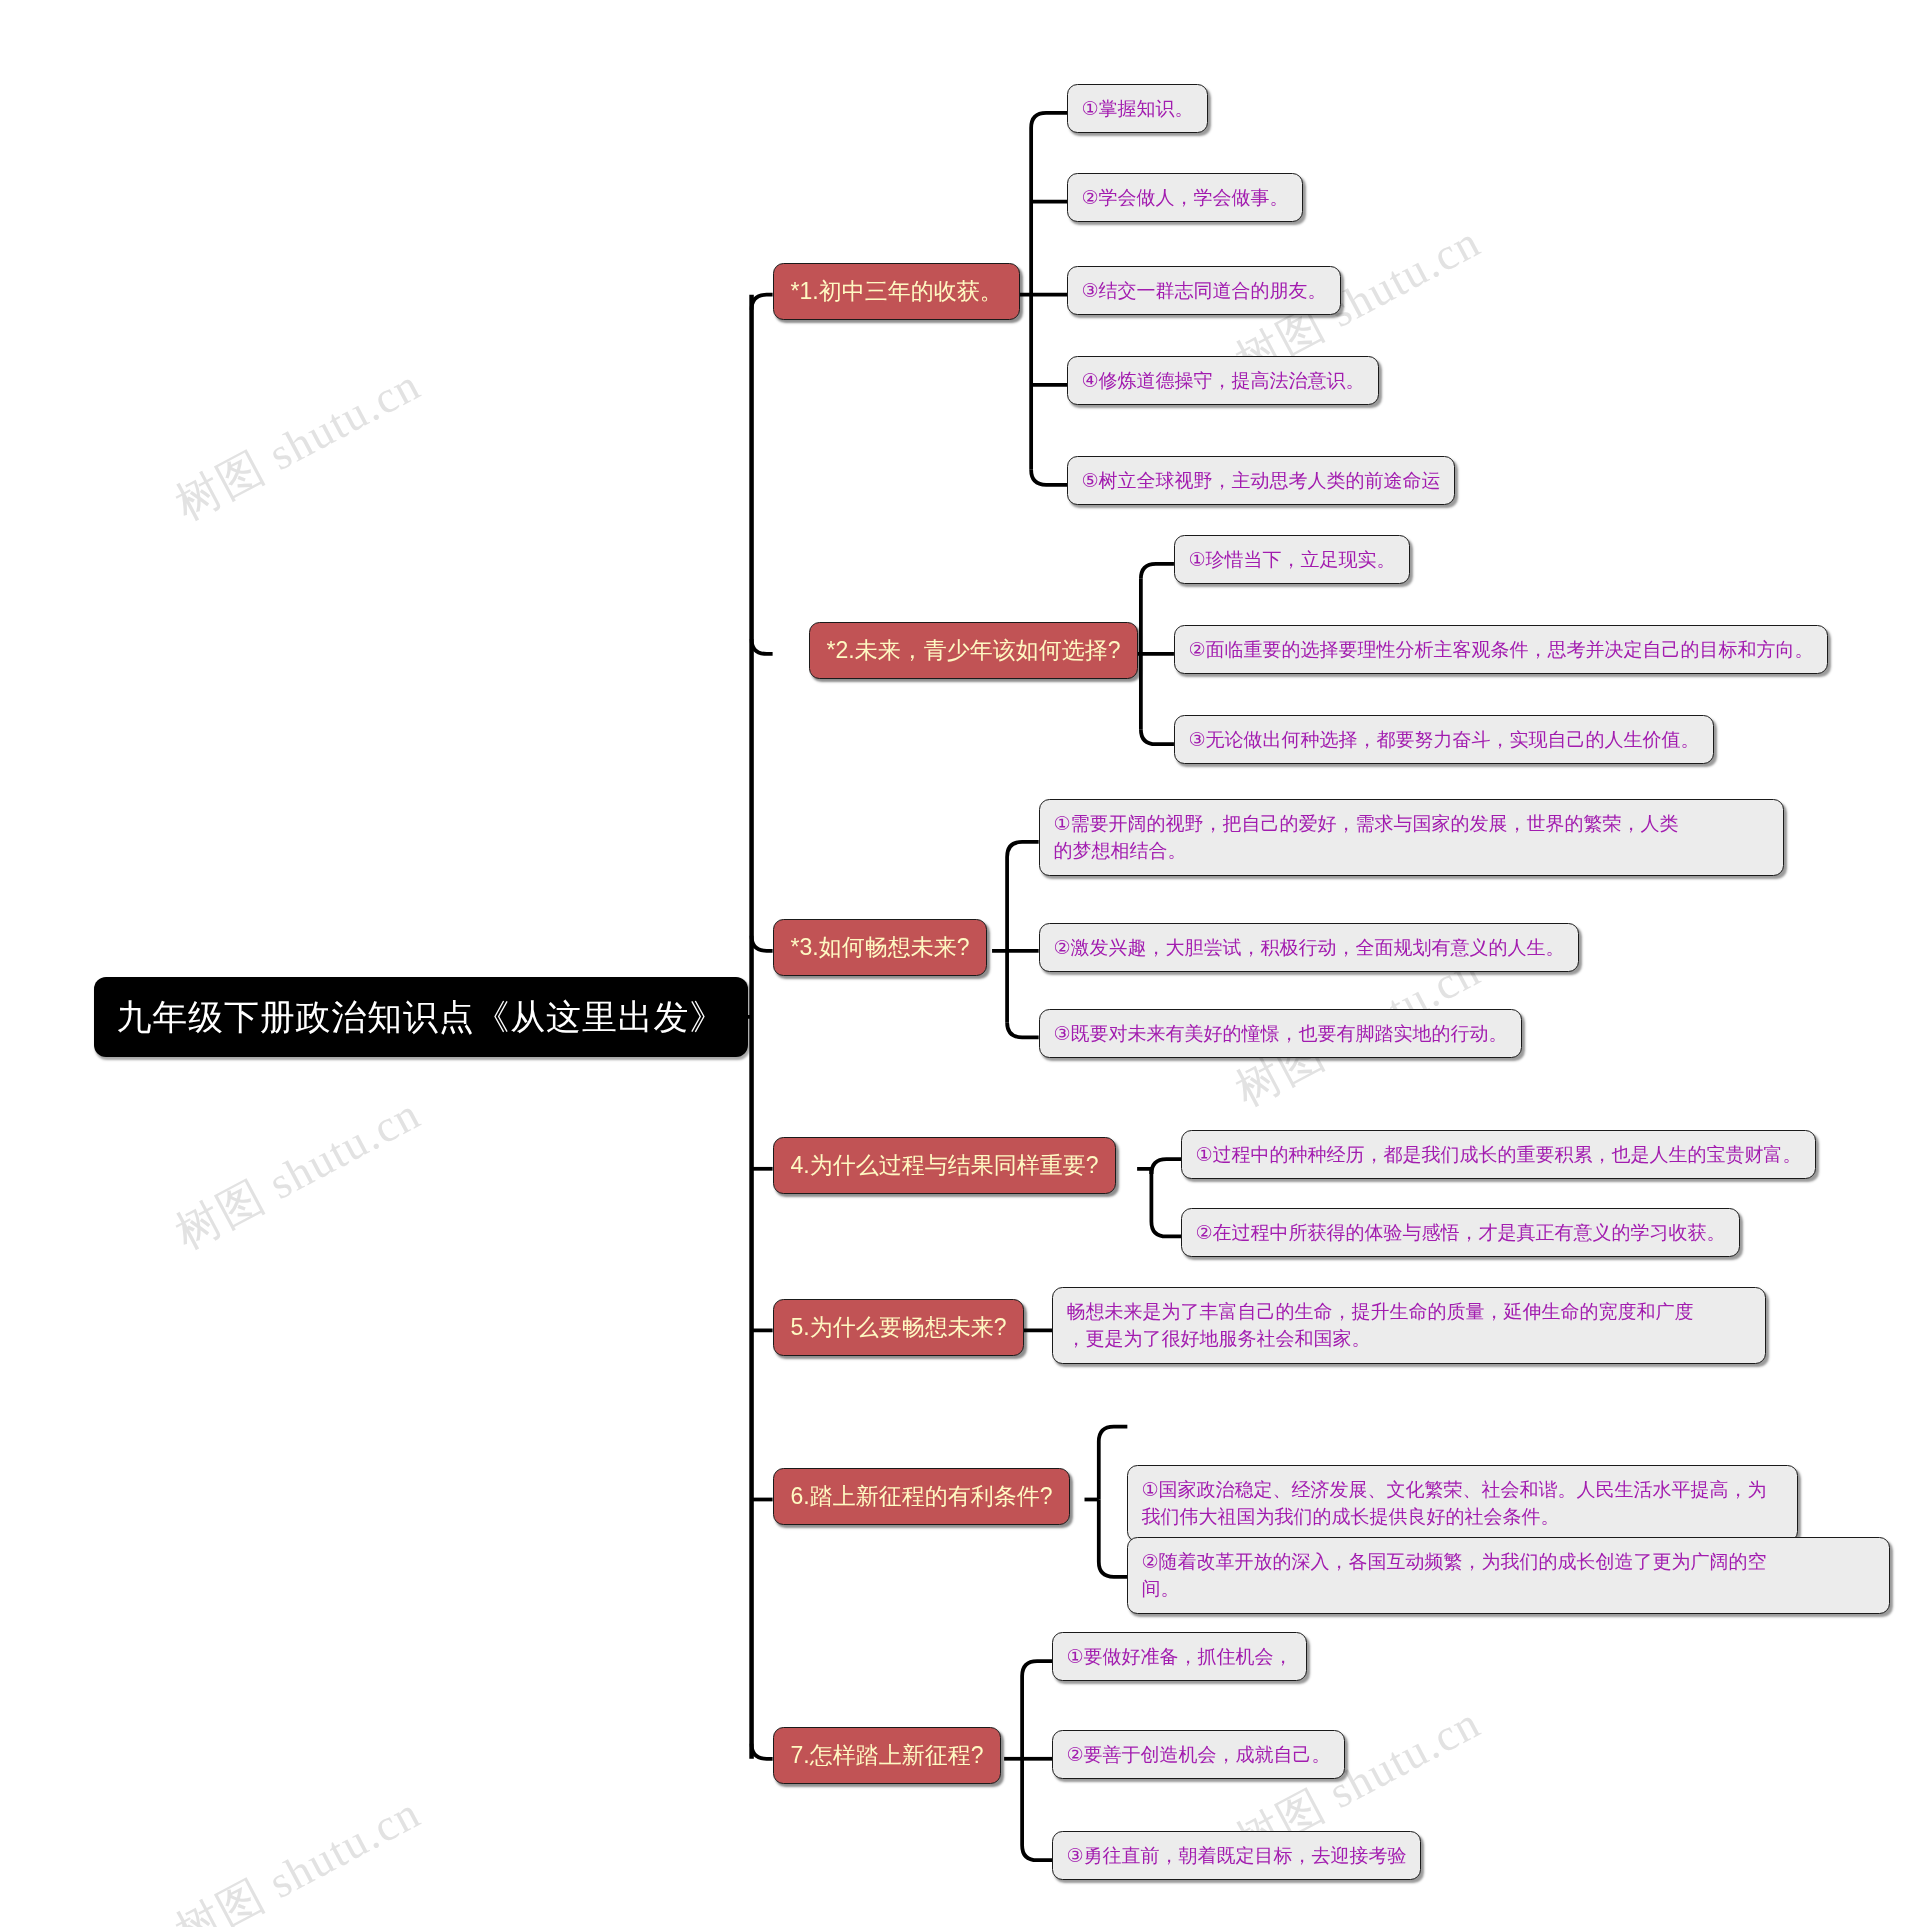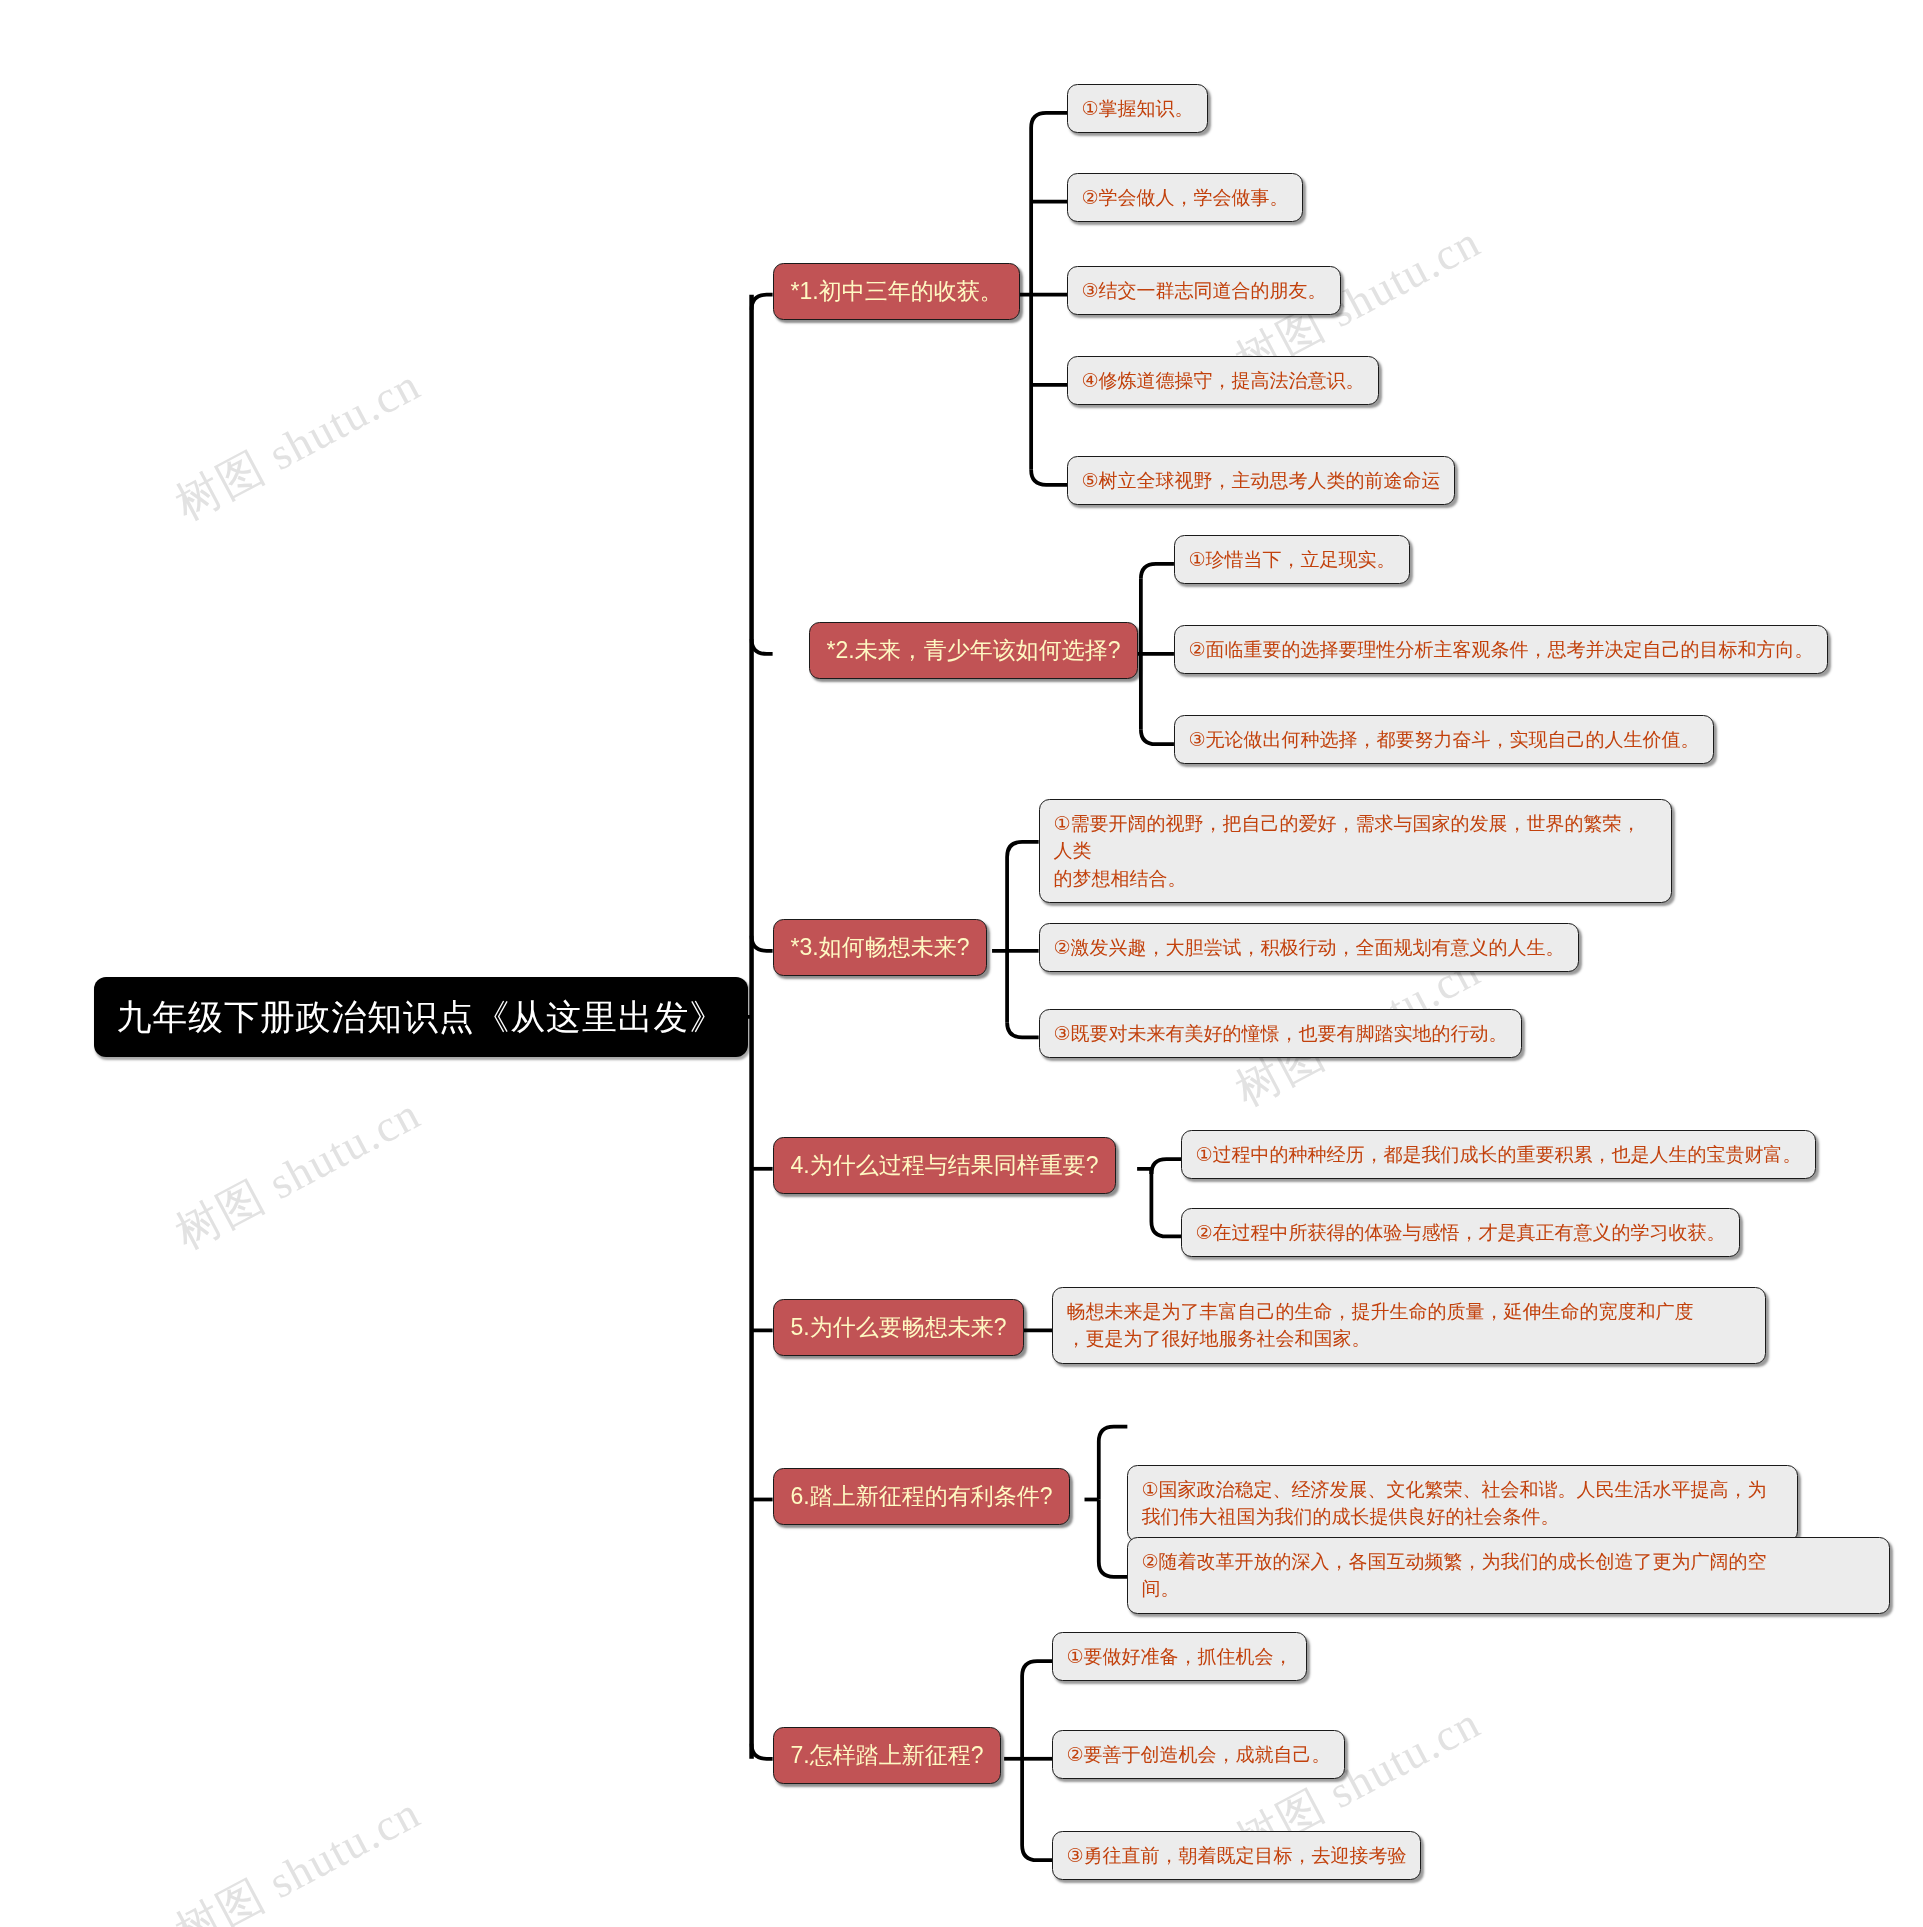--- a/index.html
+++ b/index.html
@@ -58,21 +58,21 @@
     border:1.5px solid #1a1a1a;
     border-radius:10.5px;
     font-size:23px;
     padding:12px 16.5px;
     box-shadow:2.3px 3px 2.3px rgba(0,0,0,.45);
     white-space:nowrap;
   }
 
   .leaf{
     background:#ececec;
-    color:#c2410c;
+    color:#a21caf;
     border:1.5px solid #1a1a1a;
     border-radius:10.5px;
     font-size:19px;
     line-height:1.45;
     padding:9.8px 13.5px;
     box-shadow:2.3px 3px 2.3px rgba(0,0,0,.40);
   }
   .leaf.wrap{white-space:normal;}
   .leaf span{display:block;}
 </style>
@@ -173,21 +173,21 @@
   <div class="node leaf" style="left:1174px;top:625px;">
     <span>②面临重要的选择要理性分析主客观条件，思考并决定自己的目标和方向。</span>
   </div>
   <div class="node leaf" style="left:1174px;top:715px;">
     <span>③无论做出何种选择，都要努力奋斗，实现自己的人生价值。</span>
   </div>
 
   <div class="node branch" style="left:773px;top:919px;">
     <span>*3.如何畅想未来?</span>
   </div>
-  <div class="node leaf wrap" style="left:1039px;top:799px;width:633px;">
+  <div class="node leaf wrap" style="left:1039px;top:799px;width:745px;">
     <div>
       <span>①需要开阔的视野，把自己的爱好，需求与国家的发展，世界的繁荣，人类</span>
       <span>的梦想相结合。</span>
     </div>
   </div>
   <div class="node leaf" style="left:1039px;top:923px;">
     <span>②激发兴趣，大胆尝试，积极行动，全面规划有意义的人生。</span>
   </div>
   <div class="node leaf" style="left:1039px;top:1009px;">
     <span>③既要对未来有美好的憧憬，也要有脚踏实地的行动。</span>

